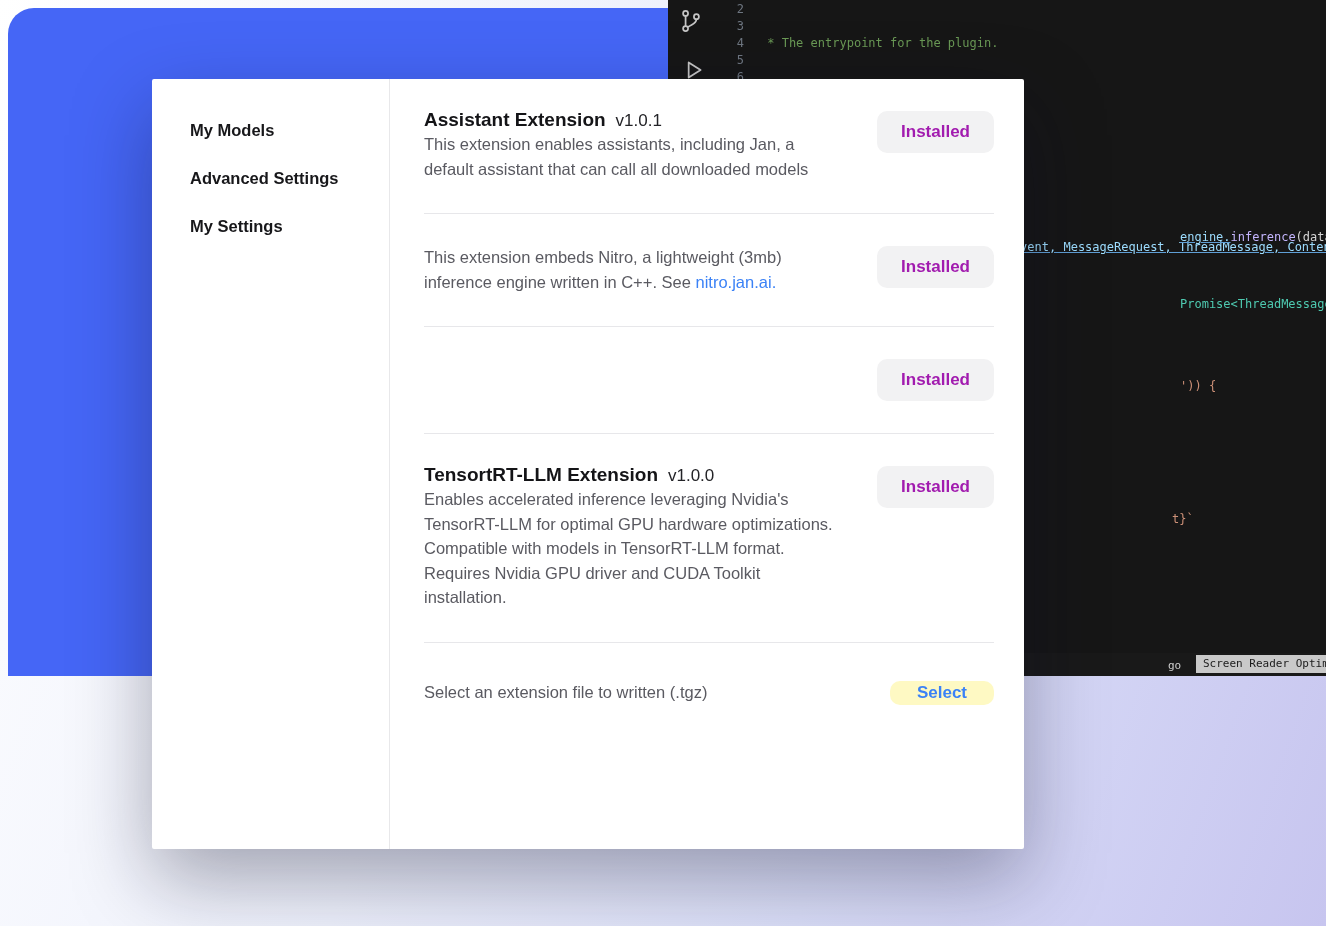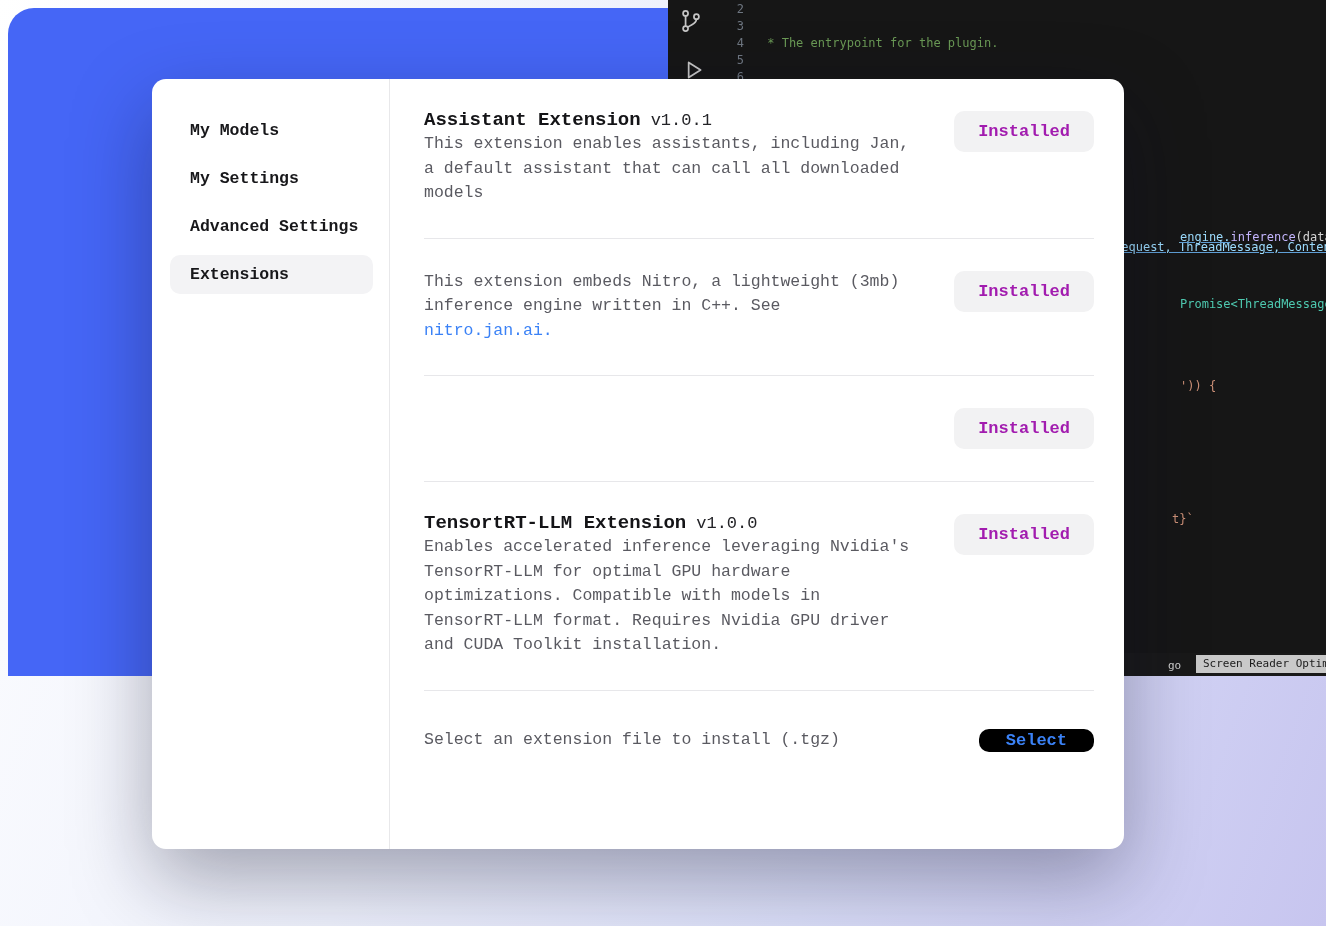--- a/index.html
+++ b/index.html
@@ -58,23 +58,23 @@
     position:absolute; left:500px; top:4px; color:#cfcfcf; font-size:11px;
   }
   .status-chip {
     position:absolute; left:528px; right:0; top:2px; height:18px;
     background:#c9c9c9; color:#1b1b1b; font-size:11px; line-height:18px;
     padding:0 7px; white-space:nowrap; overflow:hidden;
   }
 
   
   .modal {
-    position:absolute; left:152px; top:79px; width:972px; height:770px;
-    background:#ffffff; border-radius:14px; display:flex; overflow:hidden;
-    box-shadow:0 30px 80px rgba(15,15,40,.35); z-index:10;font-family:Liberation Mono, monospace;
+    position:absolute; left:152px; top:79px; width:872px; height:770px;
+    background:#ffffff; border-radius:2px; display:flex; overflow:hidden;
+    box-shadow:0 30px 80px rgba(15,15,40,.35); z-index:10;
   }
   .sidebar {
     width:238px; flex:0 0 238px; border-right:1px solid #e8e8ea;
     padding:32px 16px 0 18px;
   }
   .side-item {
     font-size:16.5px; font-weight:600; color:#17171a;
     padding:10px 20px; border-radius:10px; margin-bottom:9px; cursor:pointer;
     white-space:nowrap;
   }
@@ -93,21 +93,21 @@
   .ext-version { font-size:17px; font-weight:400; color:#232327; margin-left:10px; }
   .ext-desc { margin-top:1px; font-size:16.5px; line-height:24.5px; color:#5a5a61; }
   .ext-link { color:#3b82f6; cursor:pointer; text-decoration:none; }
 
   .btn {
     border:none; border-radius:10px; font-family:inherit;
     font-size:17px; font-weight:600; padding:11px 24px; margin-top:2px;
     flex:0 0 auto; cursor:default;
   }
   .btn-installed { background:#f2f2f3; color:#a21caf; }
-  .btn-select { background:#000000; color:#3b82f6; padding:2px 27px; cursor:pointer; }
+  .btn-select { background:#fef9c3; color:#3b82f6; padding:2px 27px; cursor:pointer; }
 
   .divider { height:1px; background:#e7e7ea; }
 </style>
 </head>
 <body>
 
 <div class="hero-blue"></div>
 
 <div class="editor">
 
@@ -149,23 +149,22 @@
   <div class="status-bar">
     <span class="status-mode">go</span>
     <span class="status-chip">Screen Reader Optimized</span>
   </div>
 </div>
 
 <div class="modal">
 
   <aside class="sidebar">
     <div class="side-item">My Models</div>
+    <div class="side-item">Advanced Settings</div>
     <div class="side-item">My Settings</div>
-    <div class="side-item">Advanced Settings</div>
-    <div class="side-item active">Extensions</div>
   </aside>
 
   <main class="content">
 
     <div class="ext-row">
       <div class="ext-info">
         <div>
           <span class="ext-title">Assistant Extension</span><span class="ext-version">v1.0.1</span>
         </div>
         <div class="ext-desc">This extension enables assistants, including Jan, a default assistant that can call all downloaded models</div>
@@ -195,19 +194,19 @@
           <span class="ext-title">TensortRT-LLM Extension</span><span class="ext-version">v1.0.0</span>
         </div>
         <div class="ext-desc">Enables accelerated inference leveraging Nvidia's TensorRT-LLM for optimal GPU hardware optimizations. Compatible with models in TensorRT-LLM format. Requires Nvidia GPU driver and CUDA Toolkit installation.</div>
       </div>
       <button class="btn btn-installed">Installed</button>
     </div>
     <div class="divider"></div>
 
     <div class="ext-row last">
       <div class="ext-info">
-        <div class="ext-desc">Select an extension file to install (.tgz)</div>
+        <div class="ext-desc">Select an extension file to written (.tgz)</div>
       </div>
       <button class="btn btn-select">Select</button>
     </div>
 
   </main>
 </div>
 
 </body></html>

